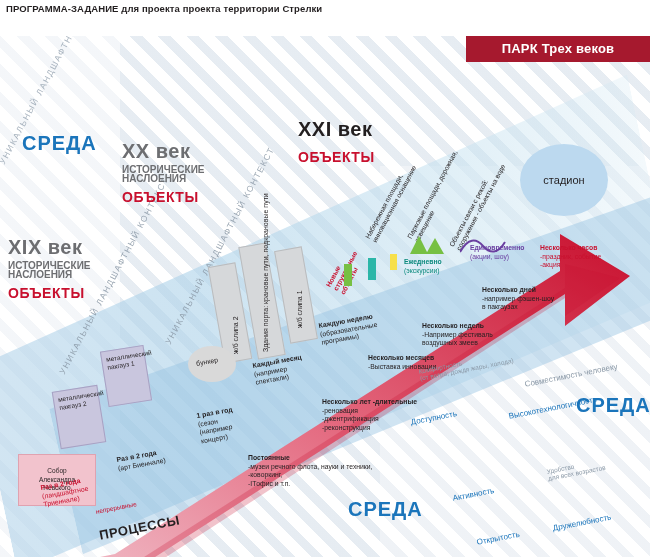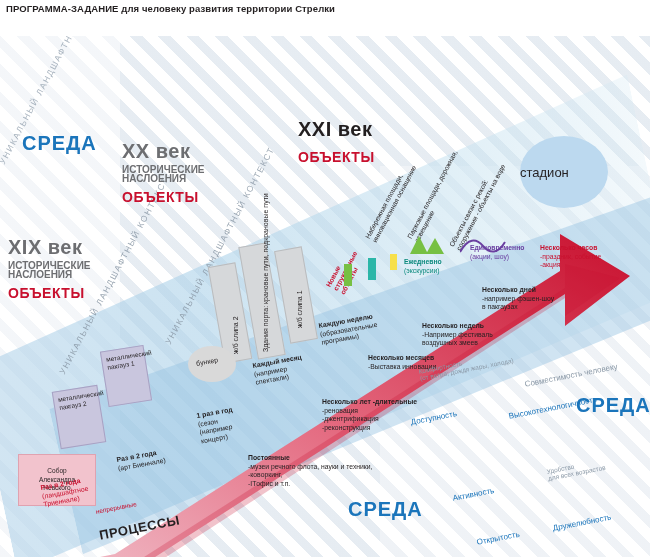--- a/index.html
+++ b/index.html
@@ -91,23 +91,23 @@
   
   .cath{
     position:absolute;left:18px;top:418px;width:78px;height:52px;
     background:#f2c3cd;border:1px solid #e0a2b0;
     font-size:6.5px;line-height:8.5px;color:#231f20;text-align:center;
     display:flex;align-items:center;justify-content:center;padding:2px;box-sizing:border-box;
   }
 
   
   .stadium{
-    position:absolute;left:520px;top:100px;width:88px;height:72px;border-radius:50%;
-    background:#bcd9ef;display:flex;align-items:center;justify-content:flex-start;
-    font-size:13px;color:#231f20;
+    position:absolute;left:520px;top:108px;width:88px;height:72px;border-radius:50%;
+    background:#bcd9ef;display:flex;align-items:center;justify-content:center;
+    font-size:11px;color:#231f20;
   }
   
   .bunker{
     position:absolute;left:188px;top:310px;width:48px;height:36px;border-radius:50%;
     background:#d9d9d9;
   }
   .bunker-lbl{position:absolute;left:196px;top:322px;font-size:7px;color:#231f20;transform:rotate(-10deg);}
 
   
   .vlabel{
@@ -140,30 +140,31 @@
     position:absolute;left:95px;top:472px;font-size:6.5px;color:#c8102e;
     transform:rotate(-11deg);transform-origin:left top;
   }
 </style>
 </head>
 <body>
 
 <div class="root">
 
   <div class="hdr">
-    <div>ПРОГРАММА-ЗАДАНИЕ для человеку развития территории Стрелки</div>
+    <div>ПРОГРАММА-ЗАДАНИЕ для проекта проекта территории Стрелки</div>
   </div>
 
   <div class="canvas">
     <div class="zone-white-left"></div>
     <div class="zone-white-right"></div>
 
     <div class="river"></div>
     <div class="river2"></div>
 
+    <div class="park-banner">ПАРК Трех веков</div>
 
     <div class="wm" style="left:6px;top:120px;transform:rotate(-62deg);transform-origin:left bottom;">УНИКАЛЬНЫЙ ЛАНДШАФТНЫЙ КОНТЕКСТ</div>
     <div class="wm b" style="left:66px;top:330px;transform:rotate(-62deg);transform-origin:left bottom;">УНИКАЛЬНЫЙ ЛАНДШАФТНЫЙ КОНТЕКСТ</div>
     <div class="wm b" style="left:172px;top:300px;transform:rotate(-62deg);transform-origin:left bottom;">УНИКАЛЬНЫЙ ЛАНДШАФТНЫЙ КОНТЕКСТ</div>
 
     <svg class="arrow-wrap" viewBox="0 0 600 420">
       <defs>
         <linearGradient id="ag" x1="0" y1="1" x2="1" y2="0">
           <stop offset="0%" stop-color="#f0b9c5"></stop>
           <stop offset="45%" stop-color="#e4697f"></stop>

